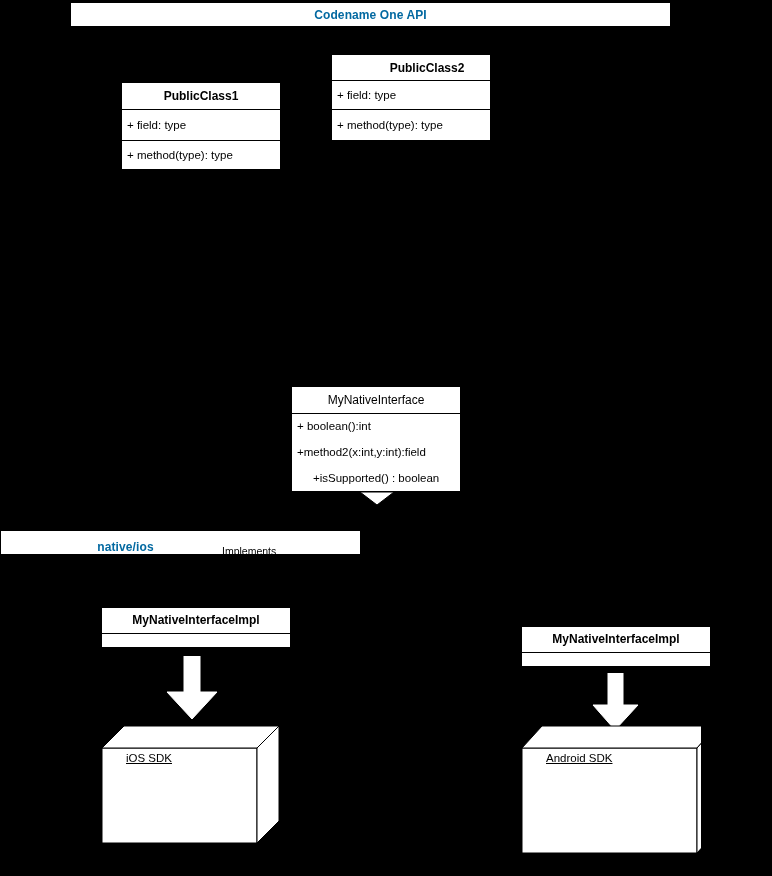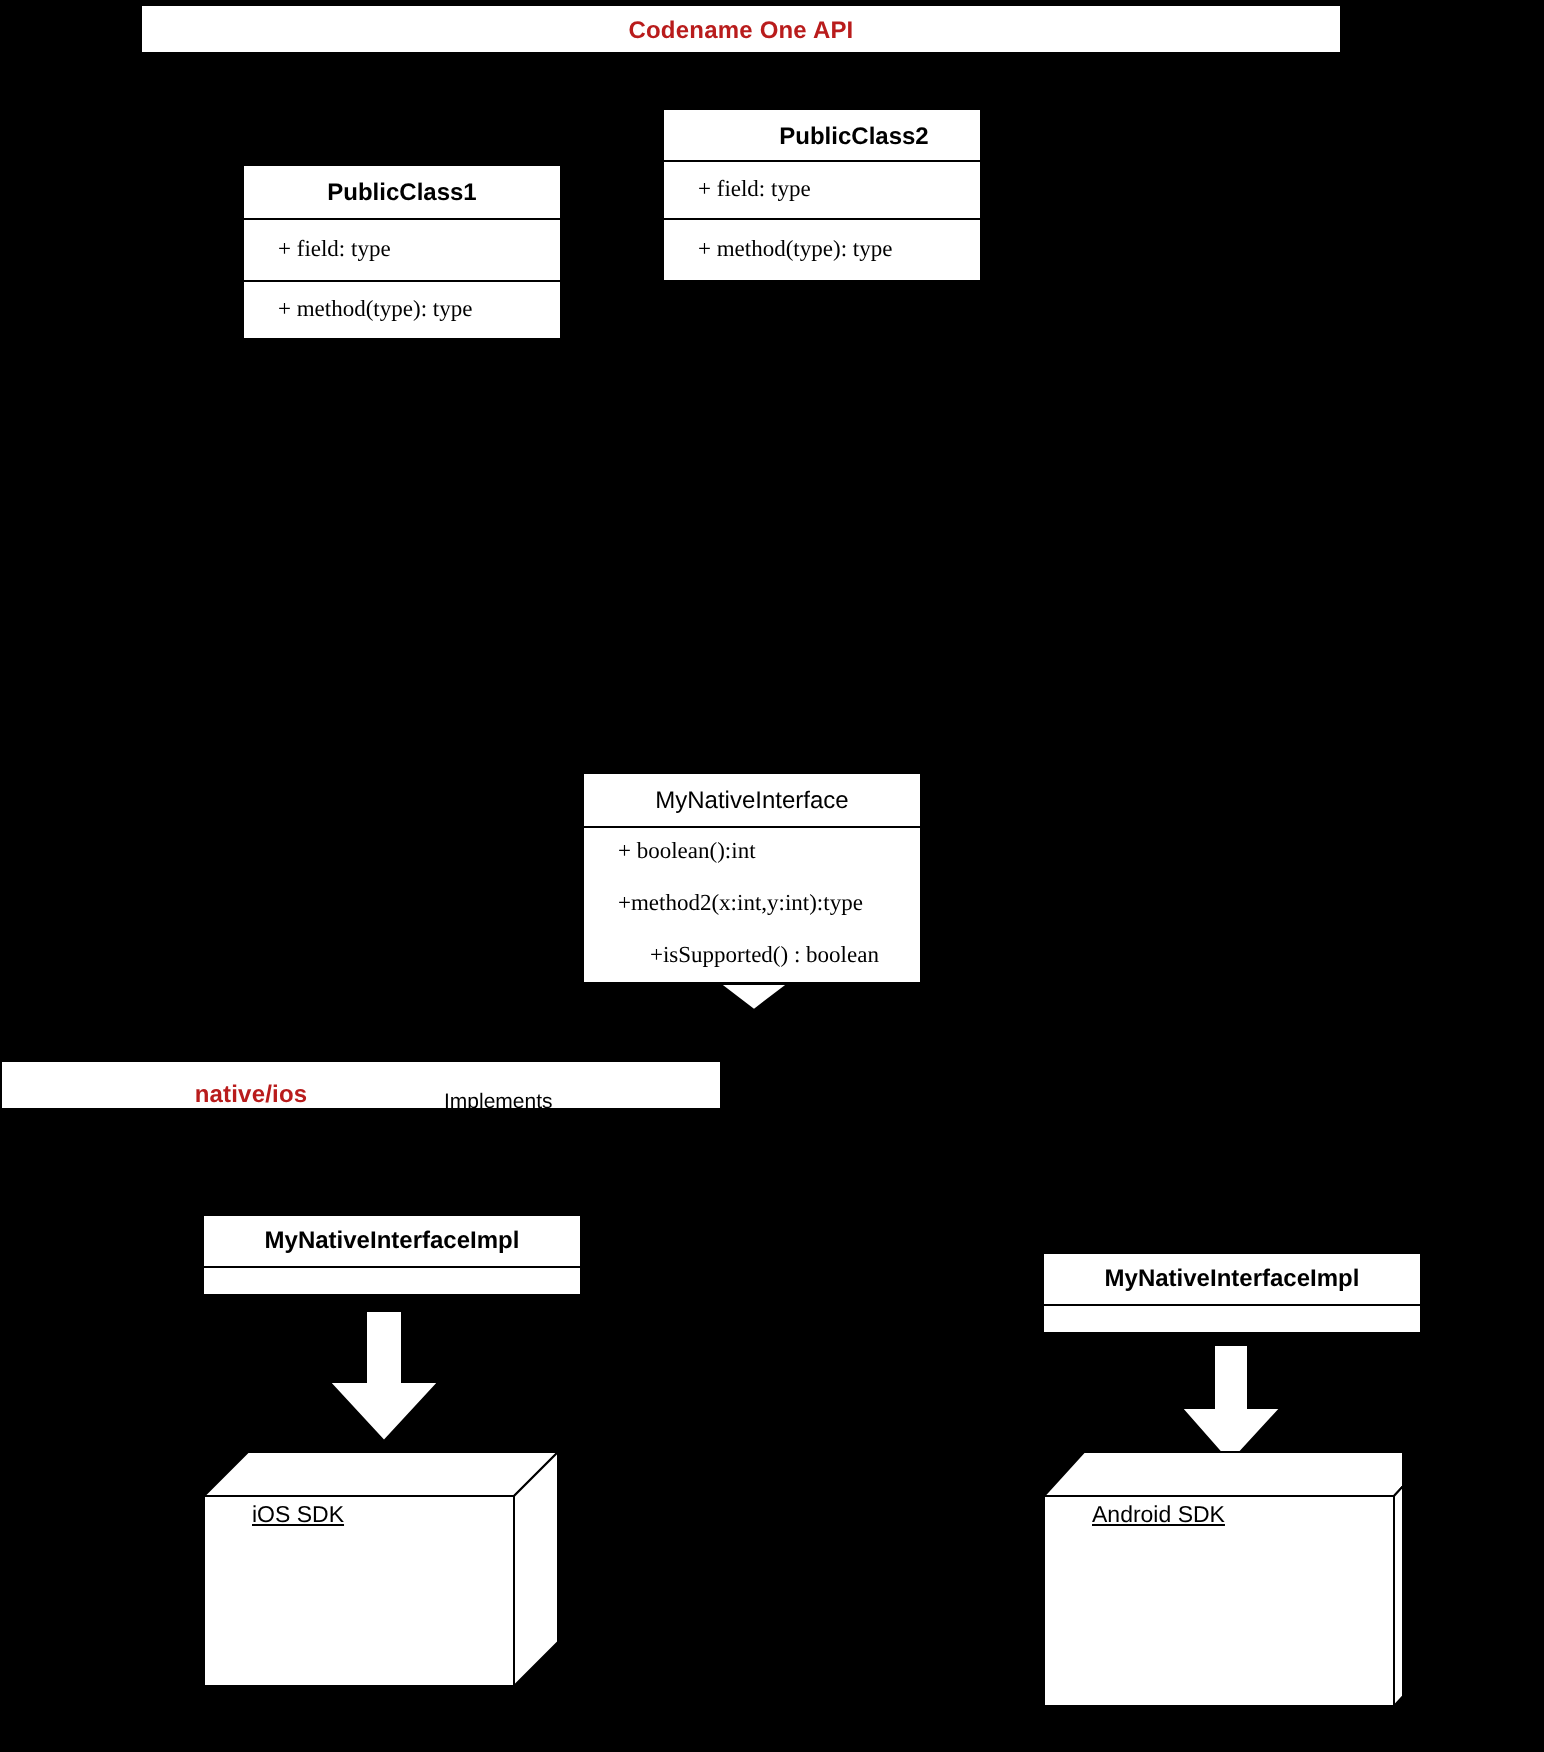--- a/index.html
+++ b/index.html
@@ -22,21 +22,21 @@
     background: #ffffff;
     border: 1px solid #000000;
     box-sizing: border-box;
     display: flex;
     align-items: center;
     justify-content: center;
   }
   .band-label {
     font-size: 12px;
     font-weight: bold;
-    color: #b91c1c;
+    color: #0369a1;
     letter-spacing: 0.1px;
   }
 
   
   .uml {
     position: absolute;
     background: #ffffff;
     border: 1px solid #000000;
     box-sizing: border-box;
     display: flex;
@@ -56,24 +56,23 @@
     font-weight: normal;
   }
   .uml .sep {
     height: 0;
     border-top: 1px solid #000000;
   }
   .uml .row {
     font-size: 11.5px;
     color: #000000;
     box-sizing: border-box;
-    padding-left: 17px;
+    padding-left: 5px;
     display: flex;
     align-items: center;
-    font-family: Liberation Serif, serif;
   }
 
   
   .node3d {
     position: absolute;
   }
   .node3d svg { display: block; }
   .node3d .node-label {
     position: absolute;
     font-size: 11.5px;
@@ -126,21 +125,21 @@
     <div class="sep"></div>
     <div class="row" style="height:28px;">+ field: type</div>
     <div class="sep"></div>
     <div class="row" style="height:31px;">+ method(type): type</div>
   </div>
 
   <div class="uml" style="left:291px; top:386px; width:170px; height:106px;justify-content:center;">
     <div class="title plain" style="height:26px;">MyNativeInterface</div>
     <div class="sep"></div>
     <div class="row" style="height:26px;">+ boolean():int</div>
-    <div class="row" style="height:26px;">+method2(x:int,y:int):type</div>
+    <div class="row" style="height:26px;">+method2(x:int,y:int):field</div>
     <div class="row" style="height:27px;margin-left:16px;">+isSupported() : boolean</div>
   </div>
 
   <div class="blockarrow" style="left:359px; top:491px;">
     <svg width="36" height="16" viewBox="0 0 36 16">
       <polygon points="1,1 35,1 18,14" fill="#ffffff" stroke="#000000" stroke-width="1"></polygon>
     </svg>
   </div>
 
   <div class="band" style="left:0px; top:530px; width:361px; height:25px;align-items:flex-end;">

